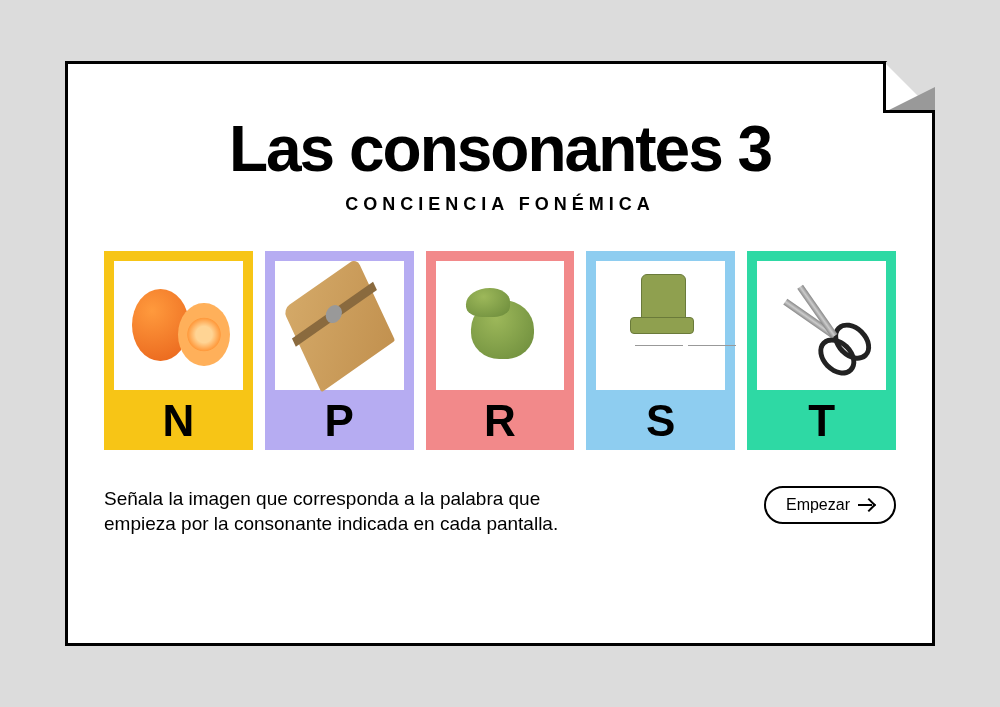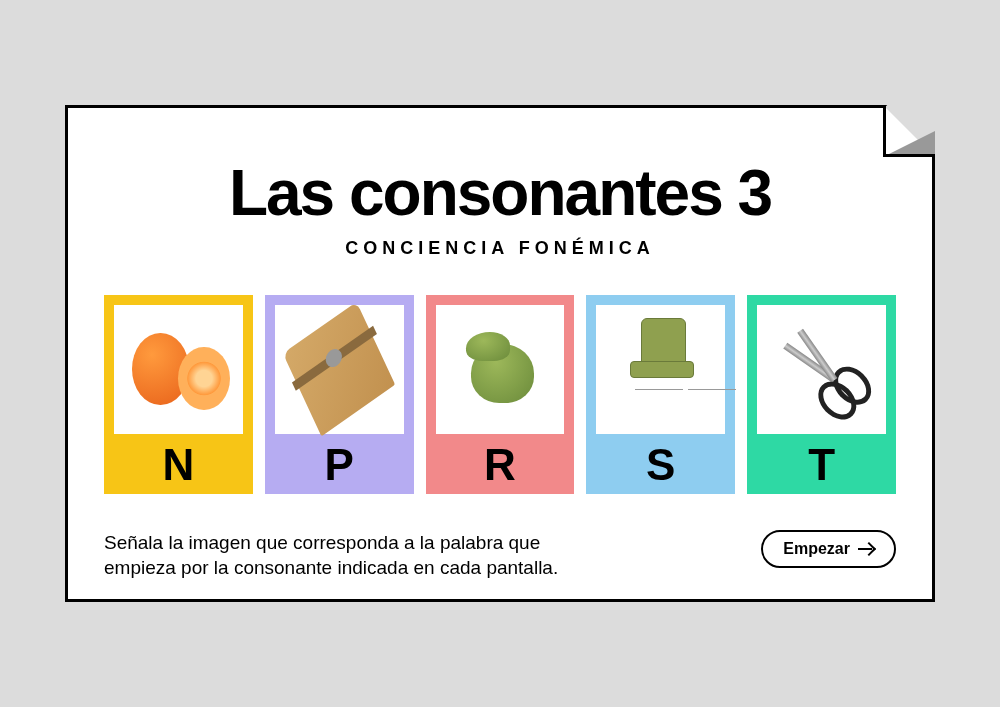--- a/index.html
+++ b/index.html
@@ -13,21 +13,21 @@
       height: 707px;
       background: #dcdcdc;
       font-family: -apple-system, BlinkMacSystemFont, 'Segoe UI', Helvetica, Arial, sans-serif;
       display: flex;
       align-items: center;
       justify-content: center;
     }
     
     .paper {
       width: 870px;
-      height: 497px;
+      height: 585px;
       background: white;
       border: 3px solid black;
       position: relative;
       padding: 48px 36px 36px;
     }
     
     .fold {
       position: absolute;
       top: -3px;
       right: -3px;
@@ -162,21 +162,21 @@
       line-height: 1.35;
       max-width: 500px;
     }
     
     .start-button {
       background: white;
       border: 2px solid black;
       border-radius: 999px;
       padding: 8px 20px;
       font-size: 16px;
-      font-weight: 700;
+      font-weight: 400;
       cursor: pointer;
       display: flex;
       align-items: center;
       gap: 8px;
       font-family: inherit;
     }
     
     .arrow-icon {
       display: inline-block;
       width: 16px;

